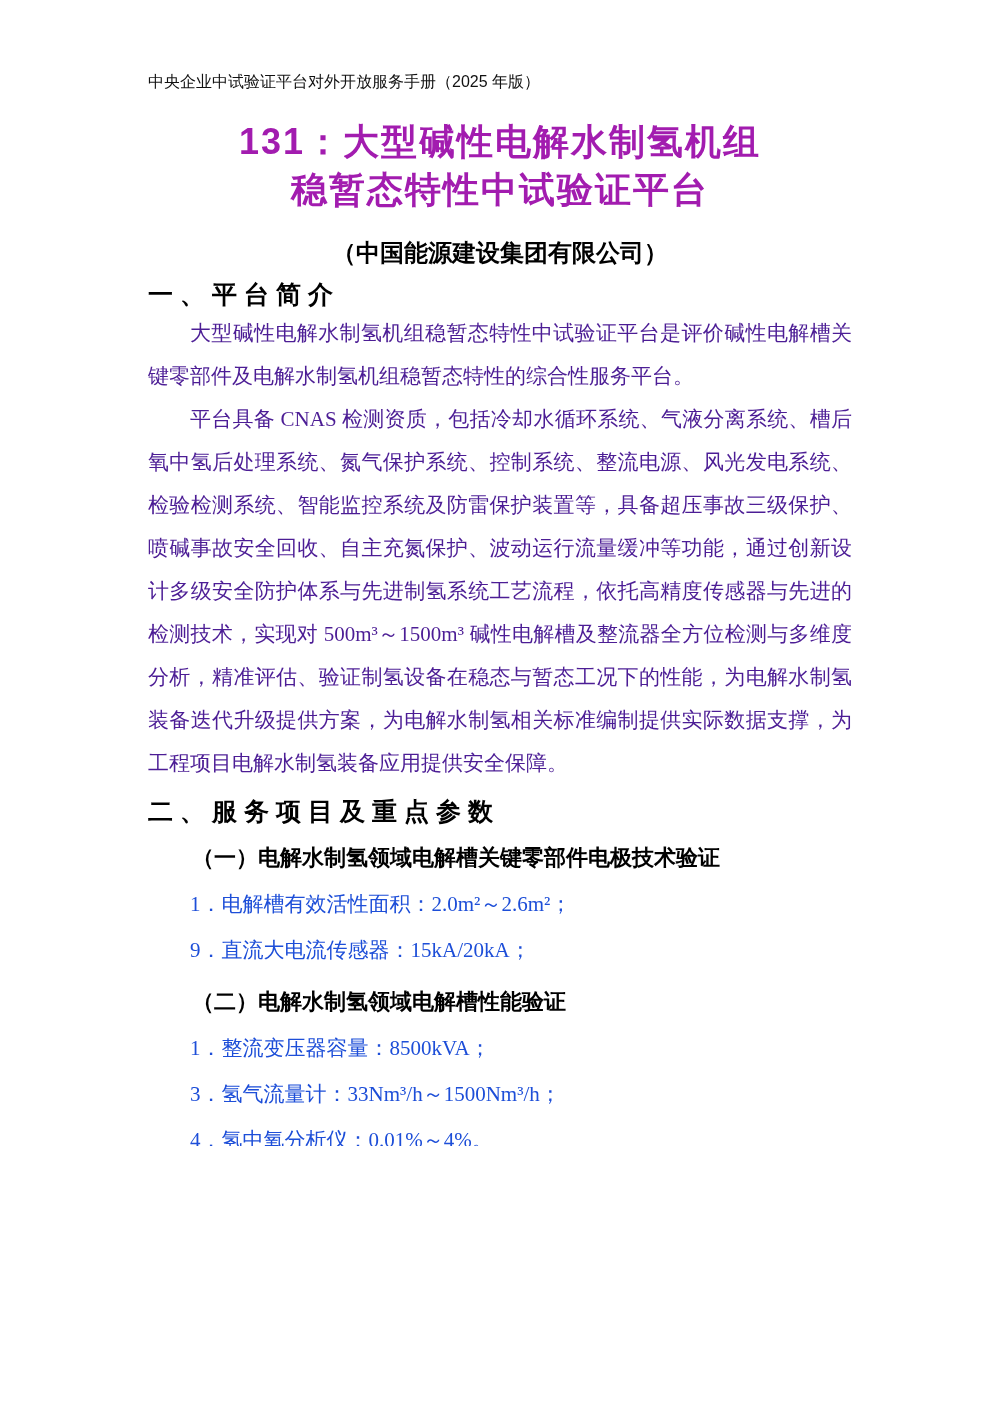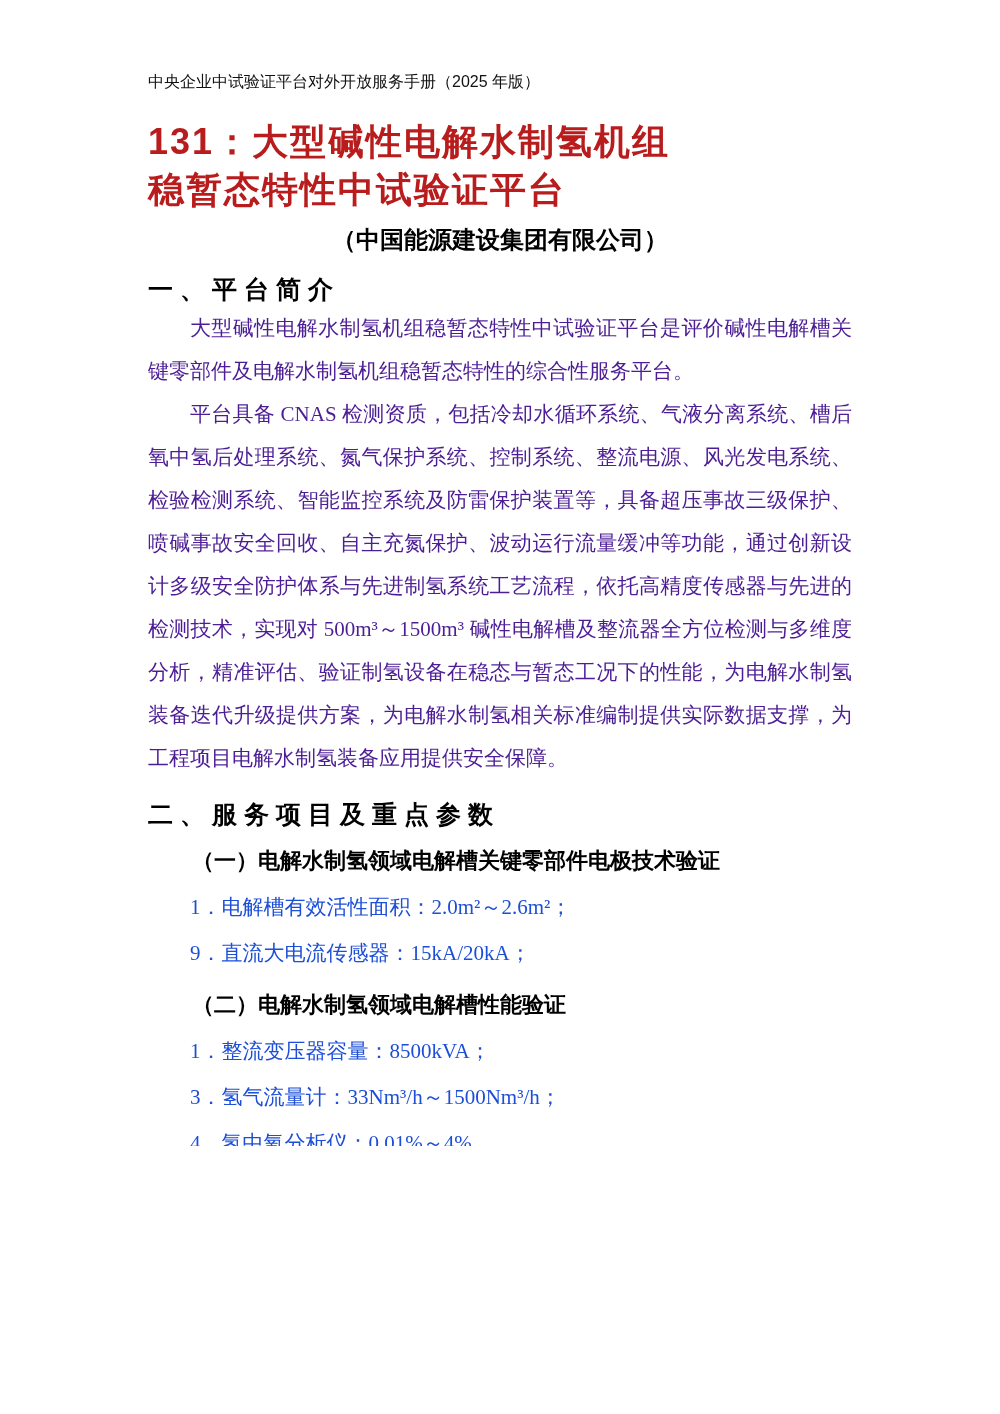--- a/index.html
+++ b/index.html
@@ -20,39 +20,39 @@
     overflow: hidden;
   }
   .doc-header {
     font-family: "Liberation Sans", "DejaVu Sans", sans-serif;
     font-size: 16px;
     line-height: 20px;
     color: #111111;
   }
   .doc-title {
     margin-top: 26px;
-    text-align: left;
+    text-align: center;
     font-family: "Liberation Sans", "DejaVu Sans", sans-serif;
     font-weight: bold;
     font-size: 36px;
     line-height: 48px;
     letter-spacing: 2px;
-    color: #b91c1c;
+    color: #a21caf;
   }
   .doc-org {
-    margin-top: 11px;
+    margin-top: 24px;
     text-align: center;
     font-family: "Liberation Sans", "DejaVu Sans", sans-serif;
     font-weight: bold;
     font-size: 24px;
     line-height: 30px;
     color: #000000;
   }
   .sec-heading {
-    margin-top: 18px;
+    margin-top: 10px;
     font-weight: bold;
     font-size: 25px;
     line-height: 34px;
     letter-spacing: 0.28em;
     color: #000000;
   }
   .body-para {
     font-size: 21px;
     line-height: 43px;
     text-align: justify;

